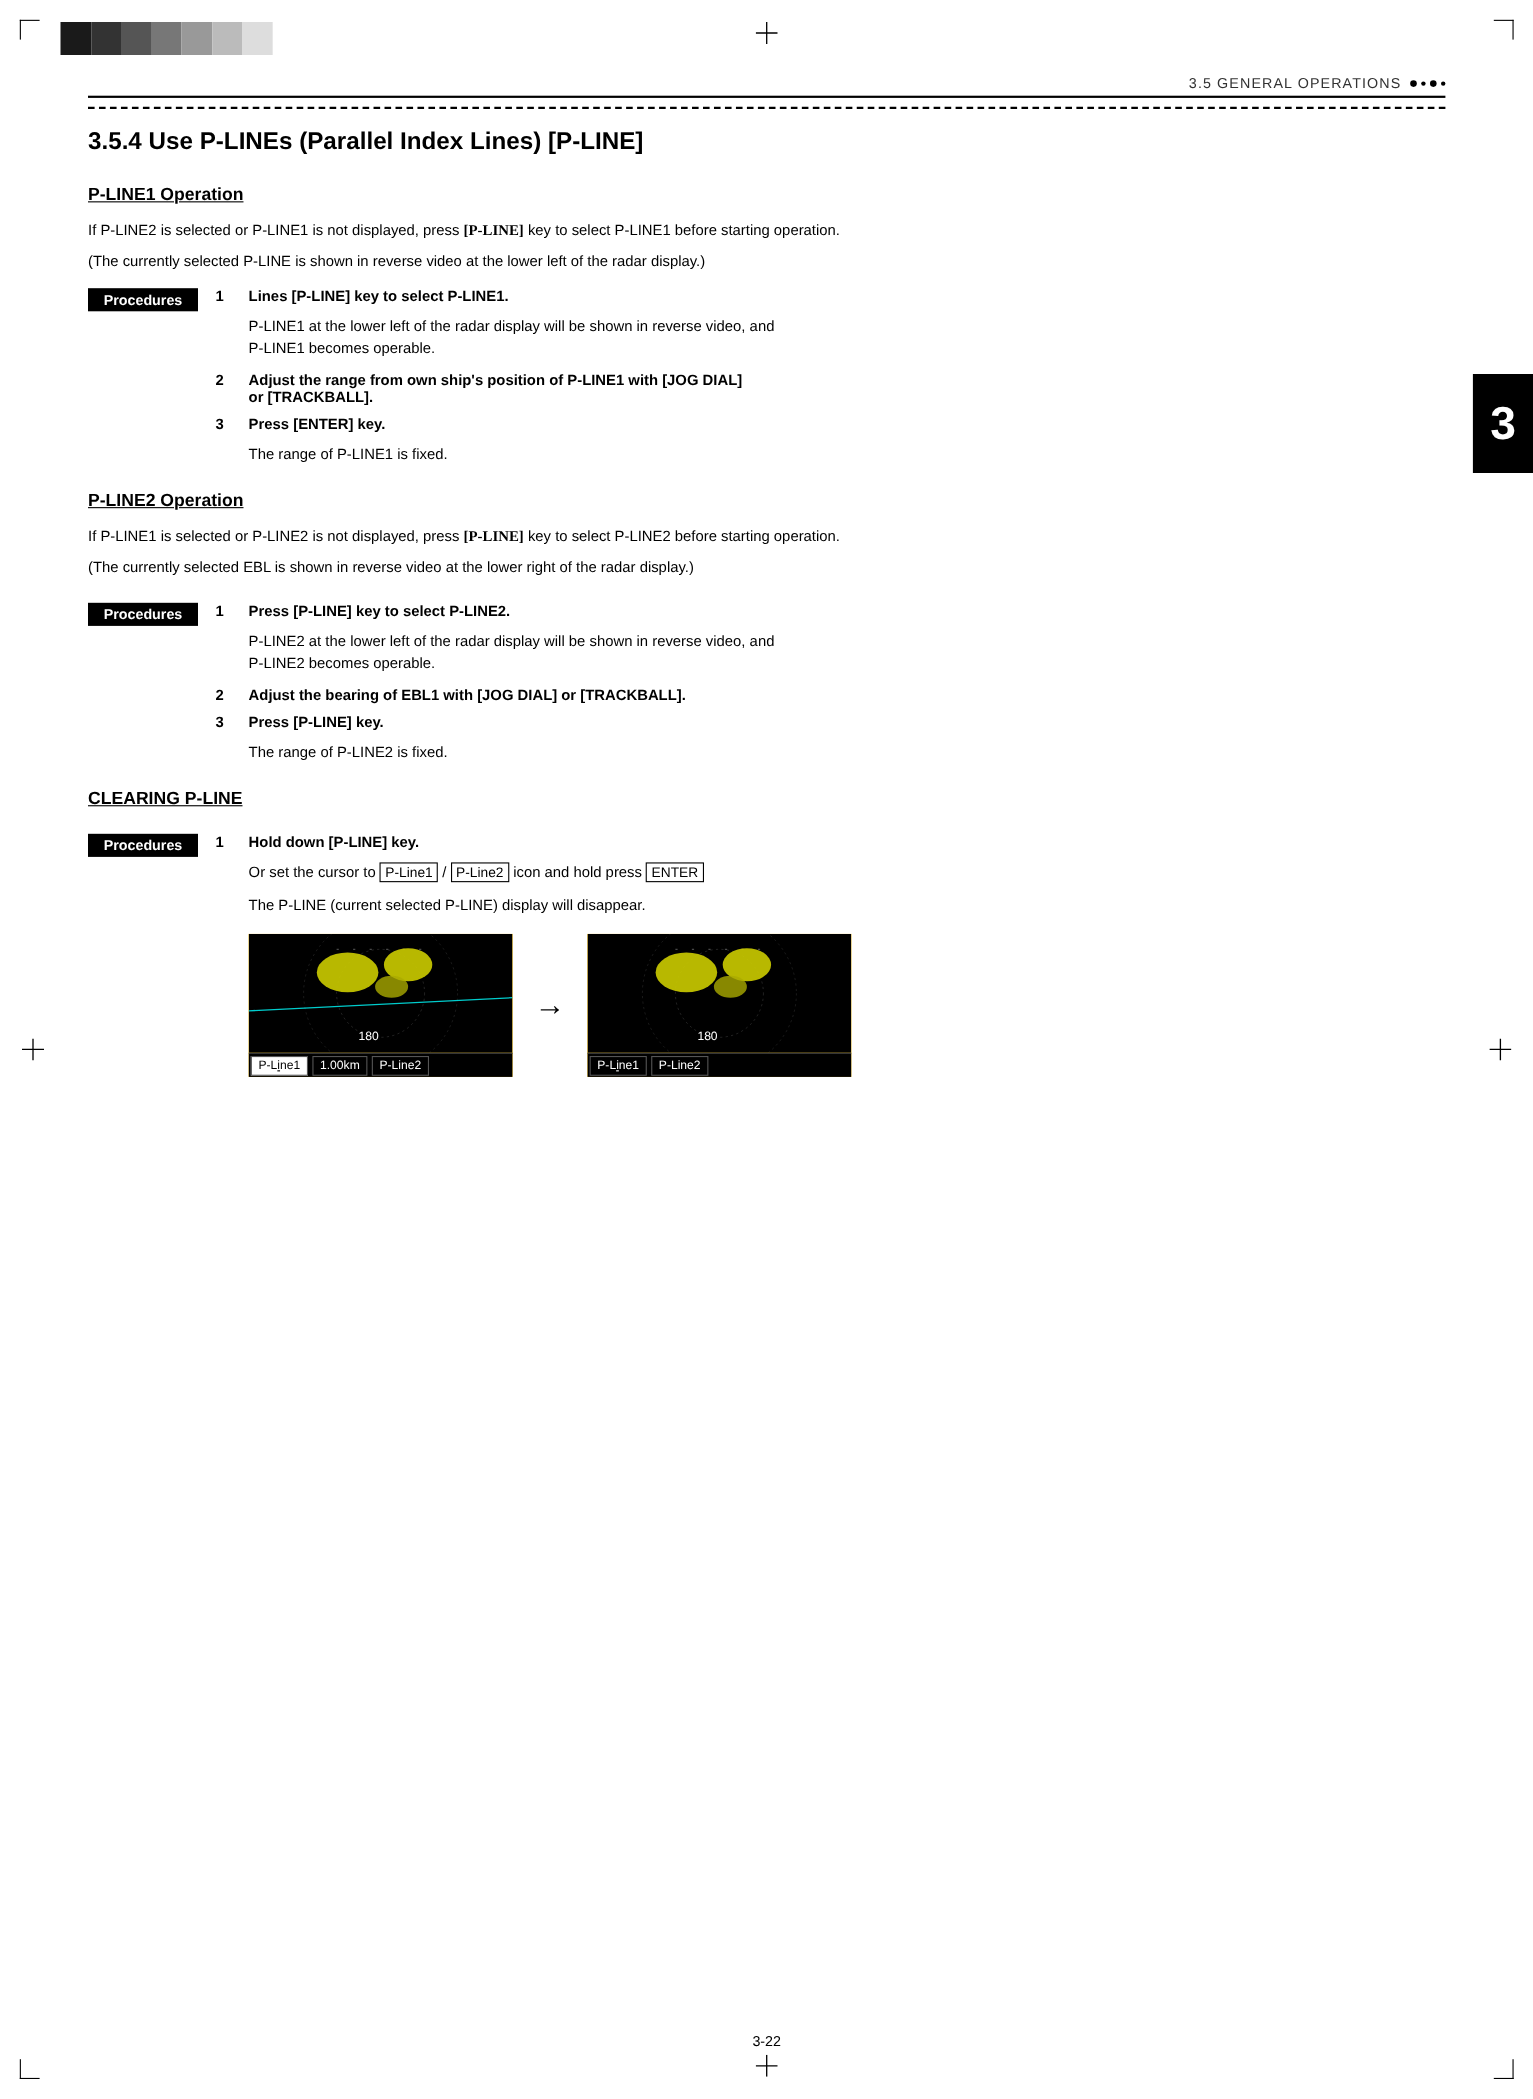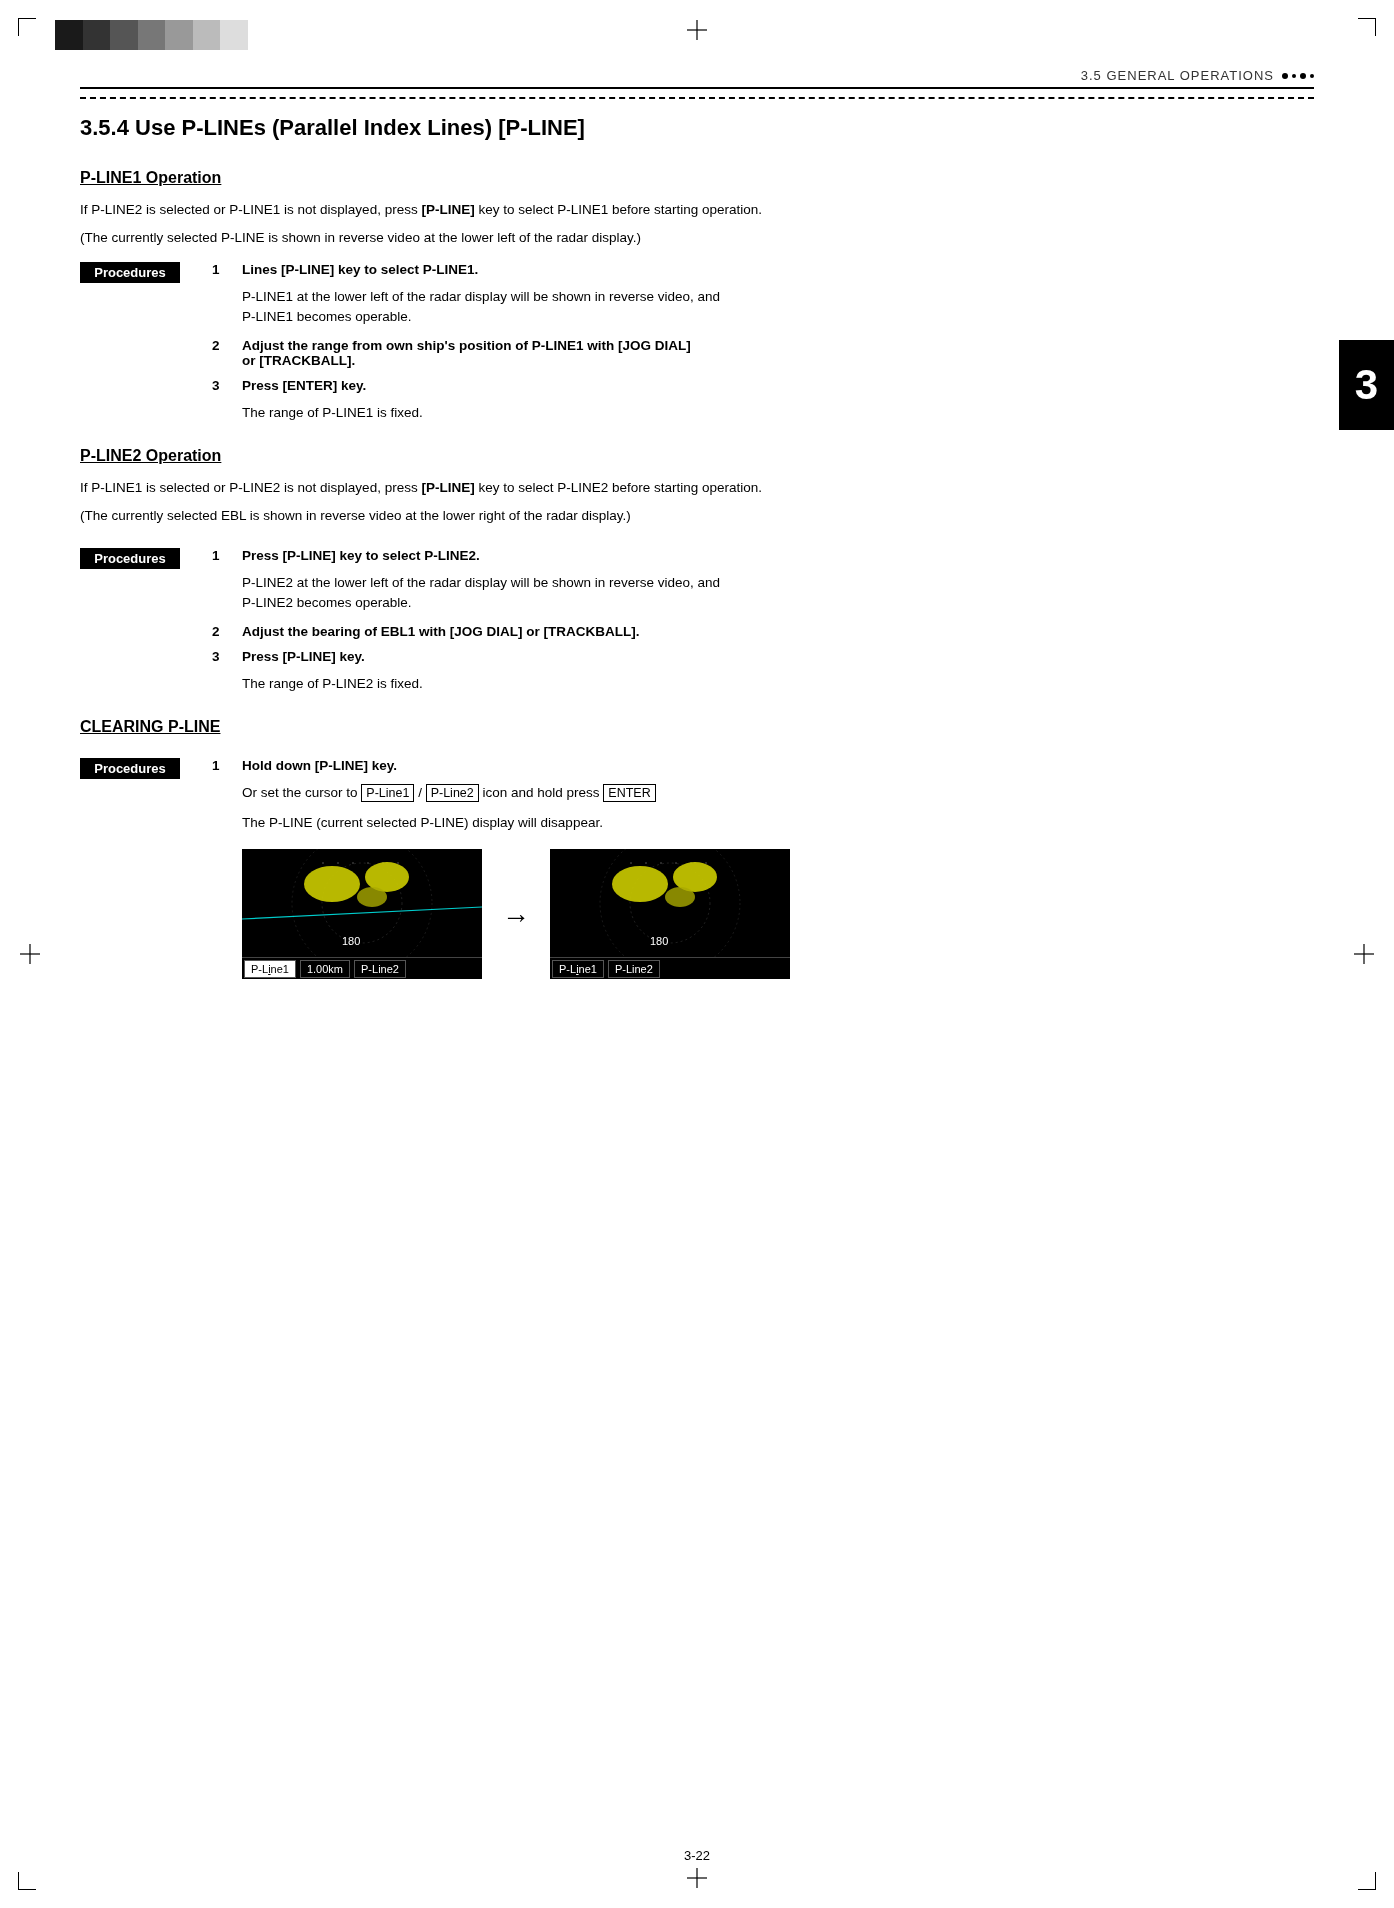--- a/index.html
+++ b/index.html
@@ -173,26 +173,27 @@
 
     .body-text {
       font-size: 13.5px;
       line-height: 1.6;
       text-align: justify;
       margin-bottom: 6px;
     }
 
     .body-text b {
       font-weight: bold;
+      font-family: Liberation Serif, serif;
     }
 
     
     .procedures-block {
       display: flex;
-      gap: 32px;
+      gap: 16px;
       margin: 14px 0 14px 0;
       align-items: flex-start;
     }
 
     .procedures-badge {
       background: #000;
       color: #fff;
       font-size: 13px;
       font-weight: bold;
       padding: 3px 10px;

